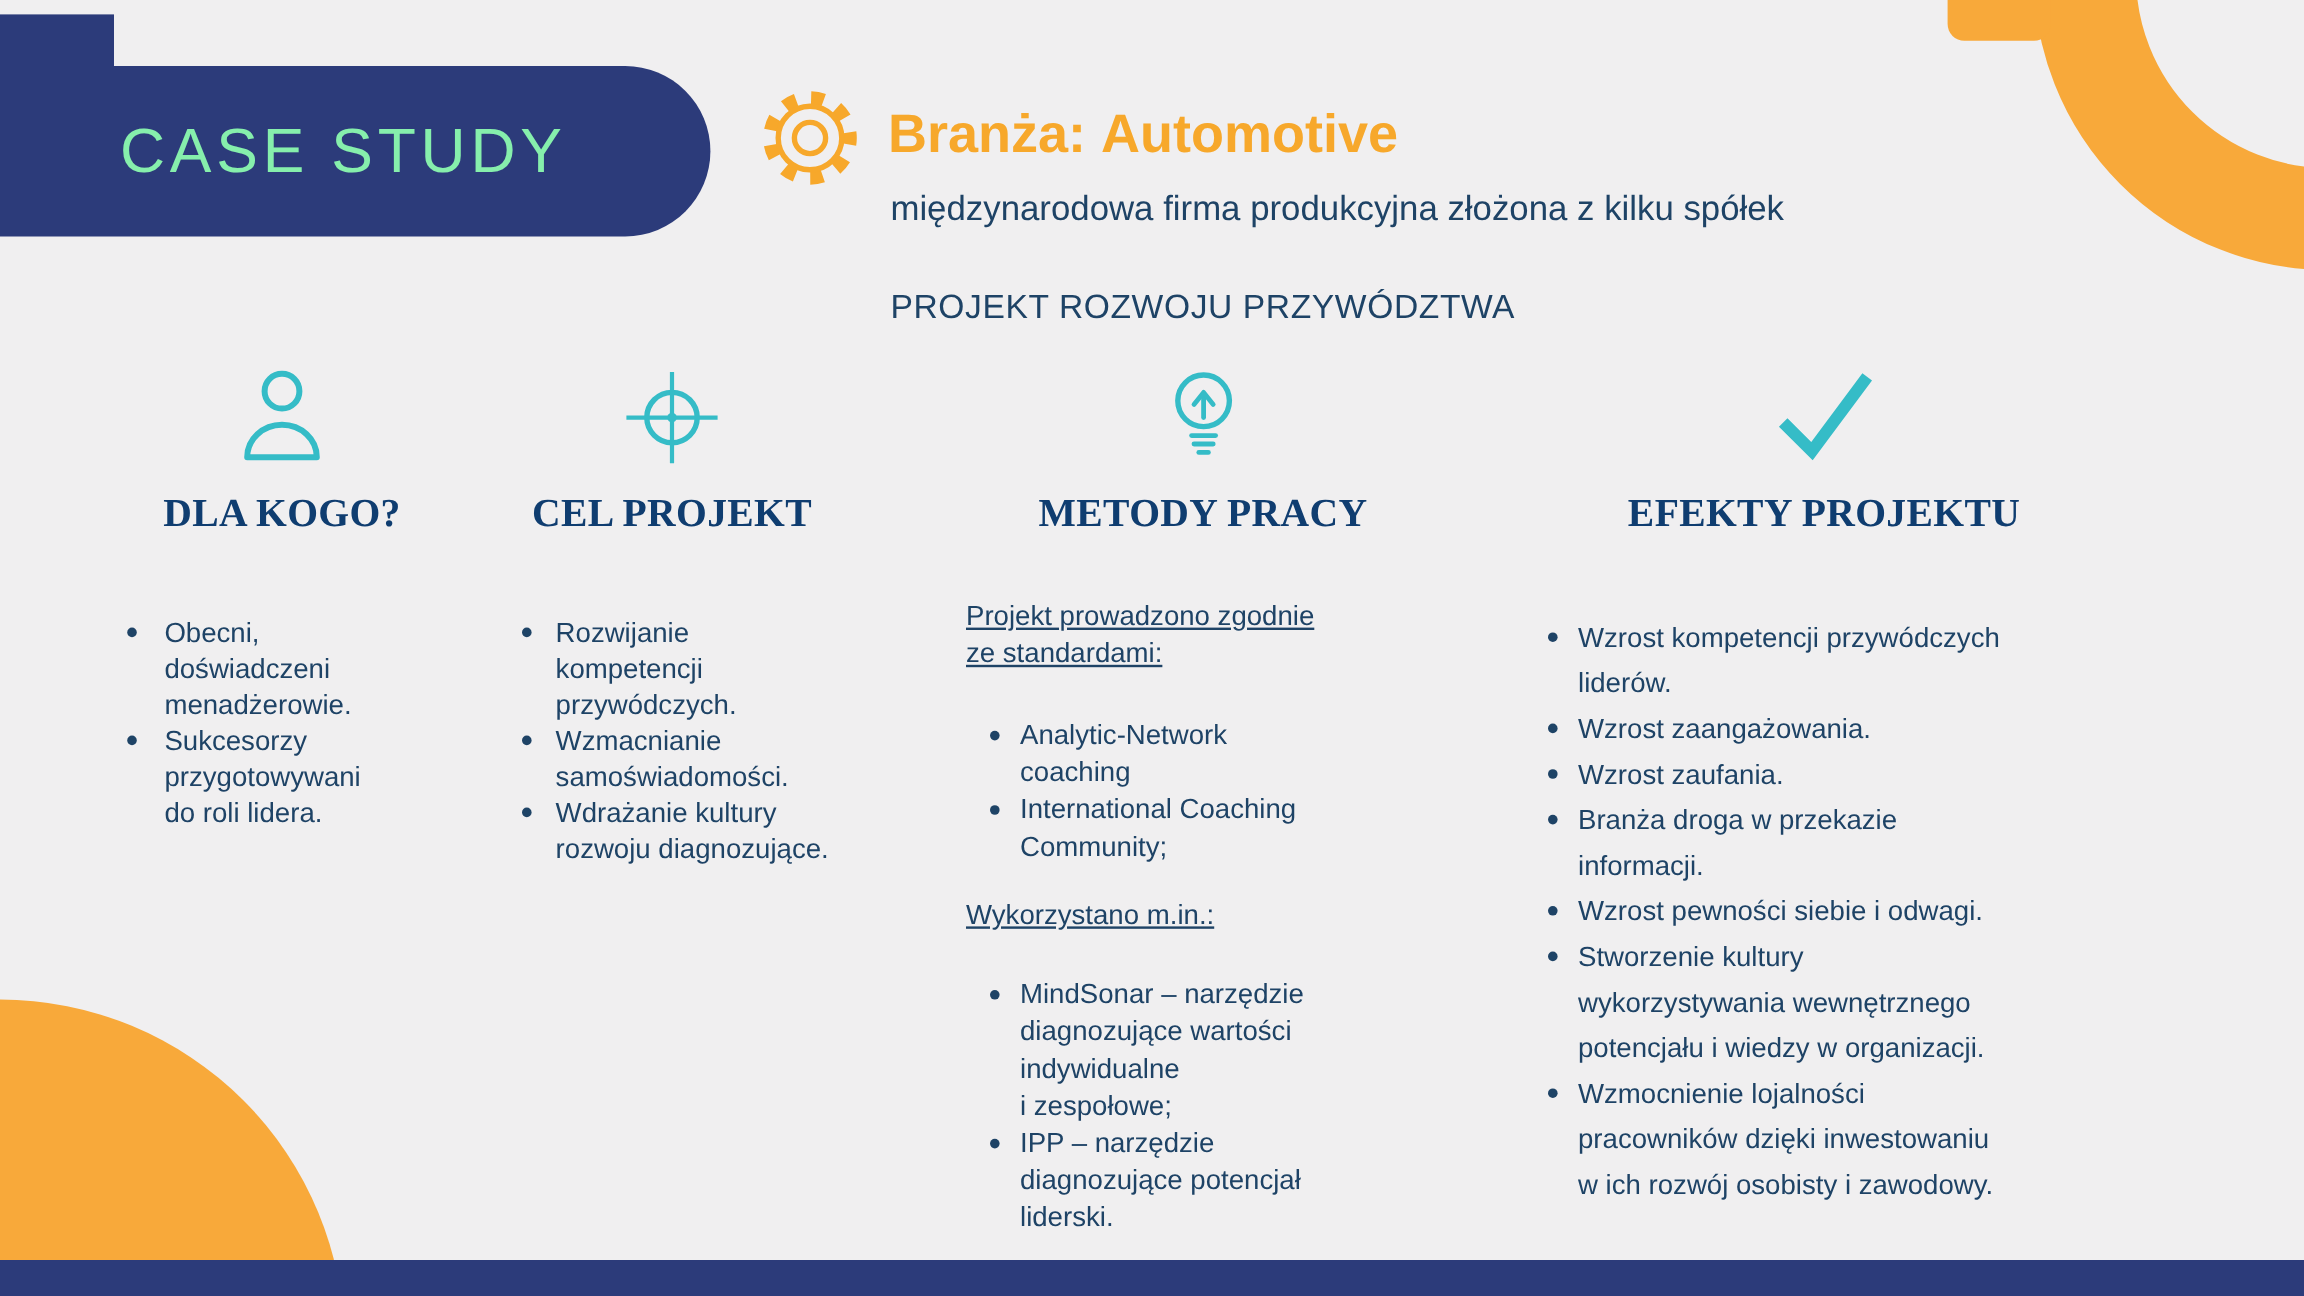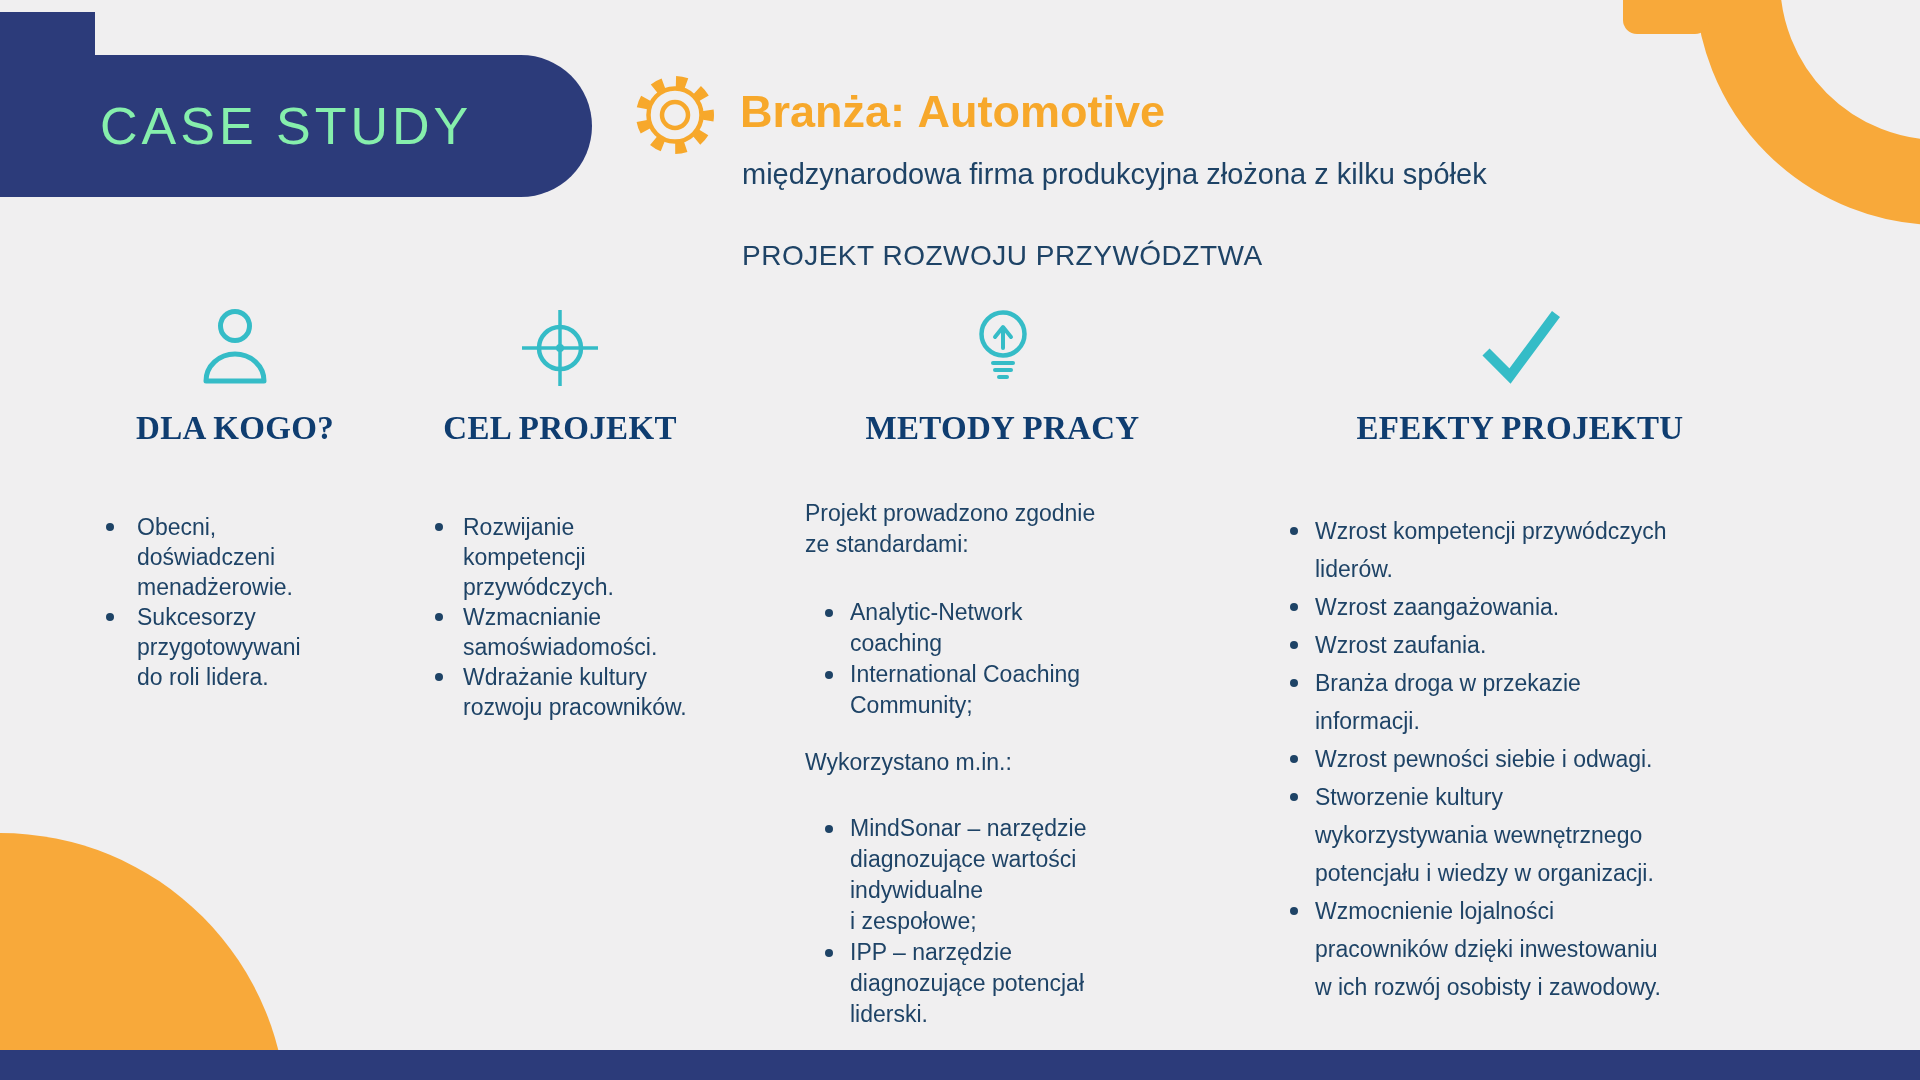--- a/index.html
+++ b/index.html
@@ -48,21 +48,21 @@
   .col li{position:relative;white-space:pre-line;}
   .col li::before{content:"";position:absolute;width:8px;height:8px;border-radius:50%;background:var(--body,#1E4366);top:11px;}
   #col-1{left:100px;width:270px;}
   #col-1 li{padding-left:37px;}
   #col-1 li::before{left:6px;}
   #col-2{left:425px;width:270px;}
   #col-2 li{padding-left:38px;}
   #col-2 li::before{left:10px;}
   #col-3{left:805px;width:395px;}
   #col-3 .col-content{margin-top:50px;line-height:31px;}
-  #col-3 .para{white-space:pre-line;margin:0;}
+  #col-3 .para{white-space:pre-line;margin:0;text-decoration:underline;}
   #col-3 ul{margin-top:37px;}
   #col-3 ul.tools-list{margin-top:35px;}
   #col-3 .tools-intro{margin-top:26px;}
   #col-3 li{padding-left:45px;}
   #col-3 li::before{left:20px;top:12px;}
   #col-4{left:1290px;width:460px;}
   #col-4 .col-content{line-height:38px;}
   #col-4 li{padding-left:25px;}
   #col-4 li::before{left:0;top:15px;}
   svg{display:block;}
@@ -129,21 +129,21 @@
     </div>
     <div class="col-title">CEL PROJEKT</div>
     <div class="col-content">
       <ul>
         <li><span>Rozwijanie
 kompetencji
 przywódczych.</span></li>
         <li><span>Wzmacnianie
 samoświadomości.</span></li>
         <li><span>Wdrażanie kultury
-rozwoju pracowników.</span></li>
+rozwoju diagnozujące.</span></li>
       </ul>
     </div>
   </div>
 
   <div id="col-3" class="col">
     <div class="icon-box">
       <svg width="74" height="80" viewBox="0 0 74 80">
         <circle cx="37" cy="28" r="21.5" fill="none" stroke="currentColor" stroke-width="4.5"></circle>
         <line x1="37" y1="42" x2="37" y2="24" stroke="currentColor" stroke-width="4" stroke-linecap="round"></line>
         <path d="M29 31 L37 21 L45 31" fill="none" stroke="currentColor" stroke-width="4" stroke-linecap="round" stroke-linejoin="round"></path>

